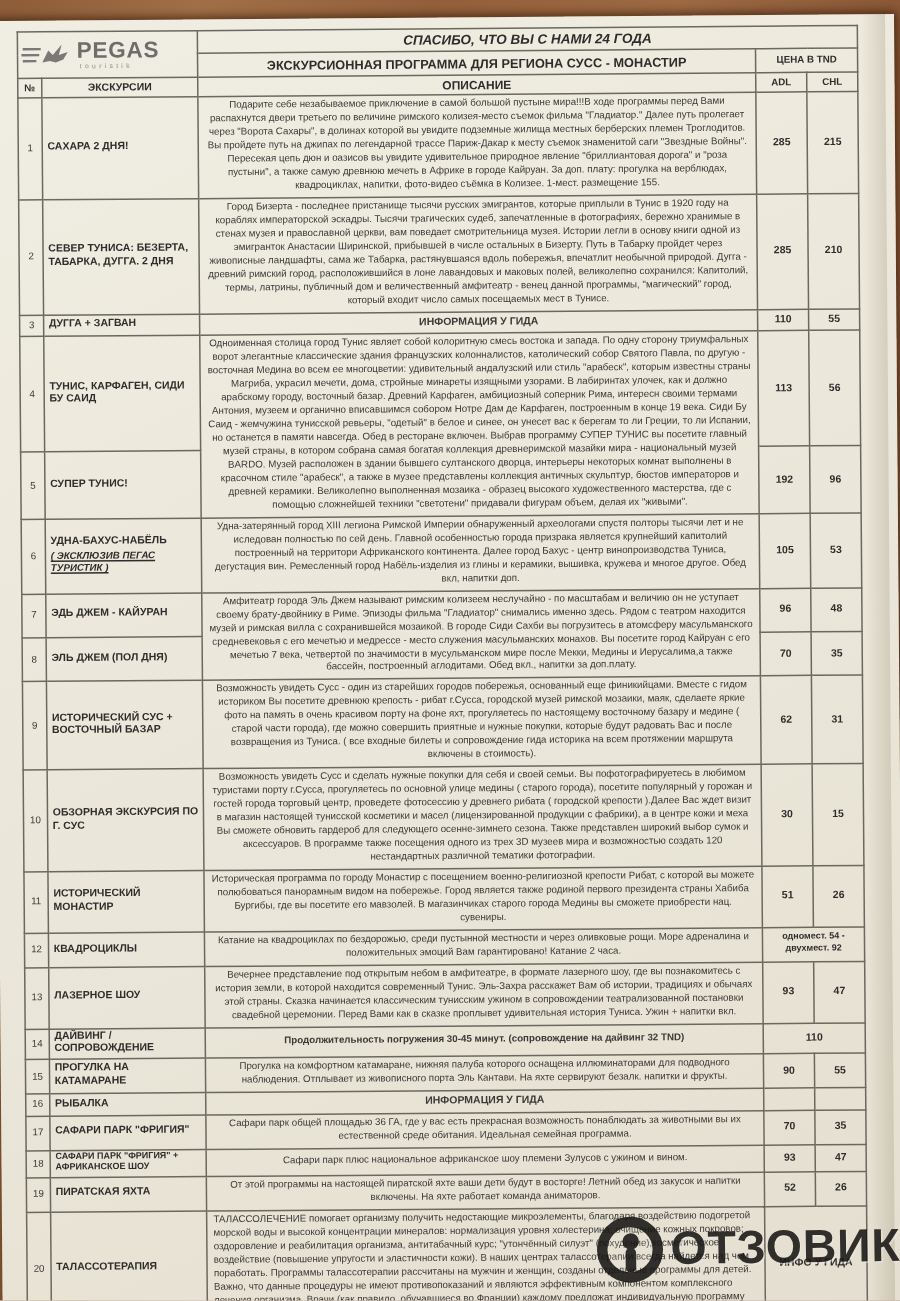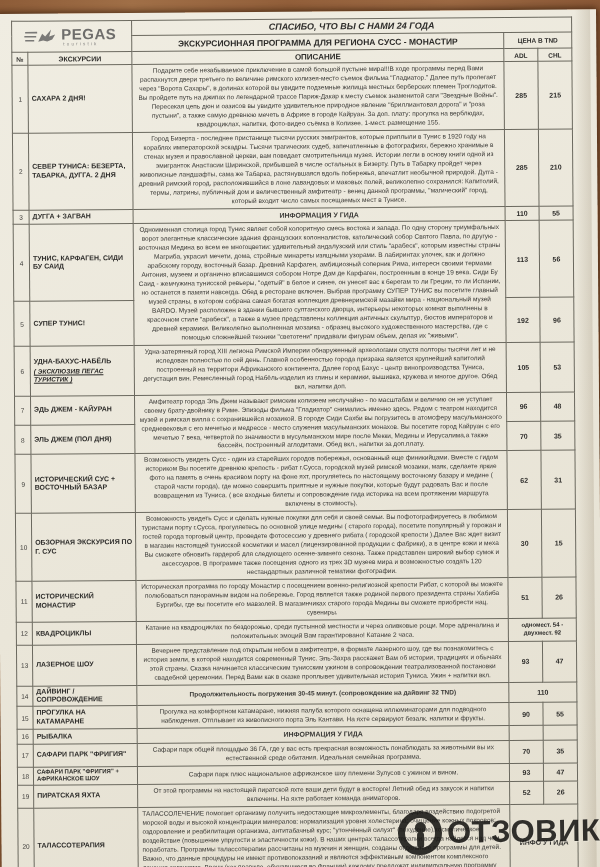--- a/index.html
+++ b/index.html
@@ -20,21 +20,21 @@
     background:linear-gradient(90deg, rgba(0,0,0,0) 0%, rgba(110,90,60,0.18) 100%);
     pointer-events:none;
   }
   table.program {
     border-collapse:collapse; table-layout:fixed;
     width:560px; margin:7px 0 0 16px;
     color:#2e2d2b;
   }
   td { border:1px solid #6b695f; vertical-align:middle; overflow:hidden; }
   
-  .logo-cell { padding:2px 12px; }
+  .logo-cell { padding:2px 2px; }
   .logo { display:flex; align-items:center; gap:3px; }
   .logo-text .brand { font-size:15px; font-weight:900; letter-spacing:0.5px; color:#6e6d6b; line-height:14px; }
   .logo-text .sub { font-size:4.5px; letter-spacing:2.2px; color:#8b8a88; padding-left:2px; }
   .thanks { font-size:9px; font-weight:bold; font-style:italic; text-align:center; height:15px; }
   .prog   { font-size:8.5px; font-weight:bold; text-align:center; height:16px; }
   .pricehdr { font-size:6.5px; font-weight:bold; text-align:center; }
   .colhdr td { font-weight:bold; text-align:center; height:13px; }
   .colhdr .c-num { font-size:6.5px; }
   .colhdr .c-exc { font-size:7px; }
   .colhdr .c-desc { font-size:8px; }

